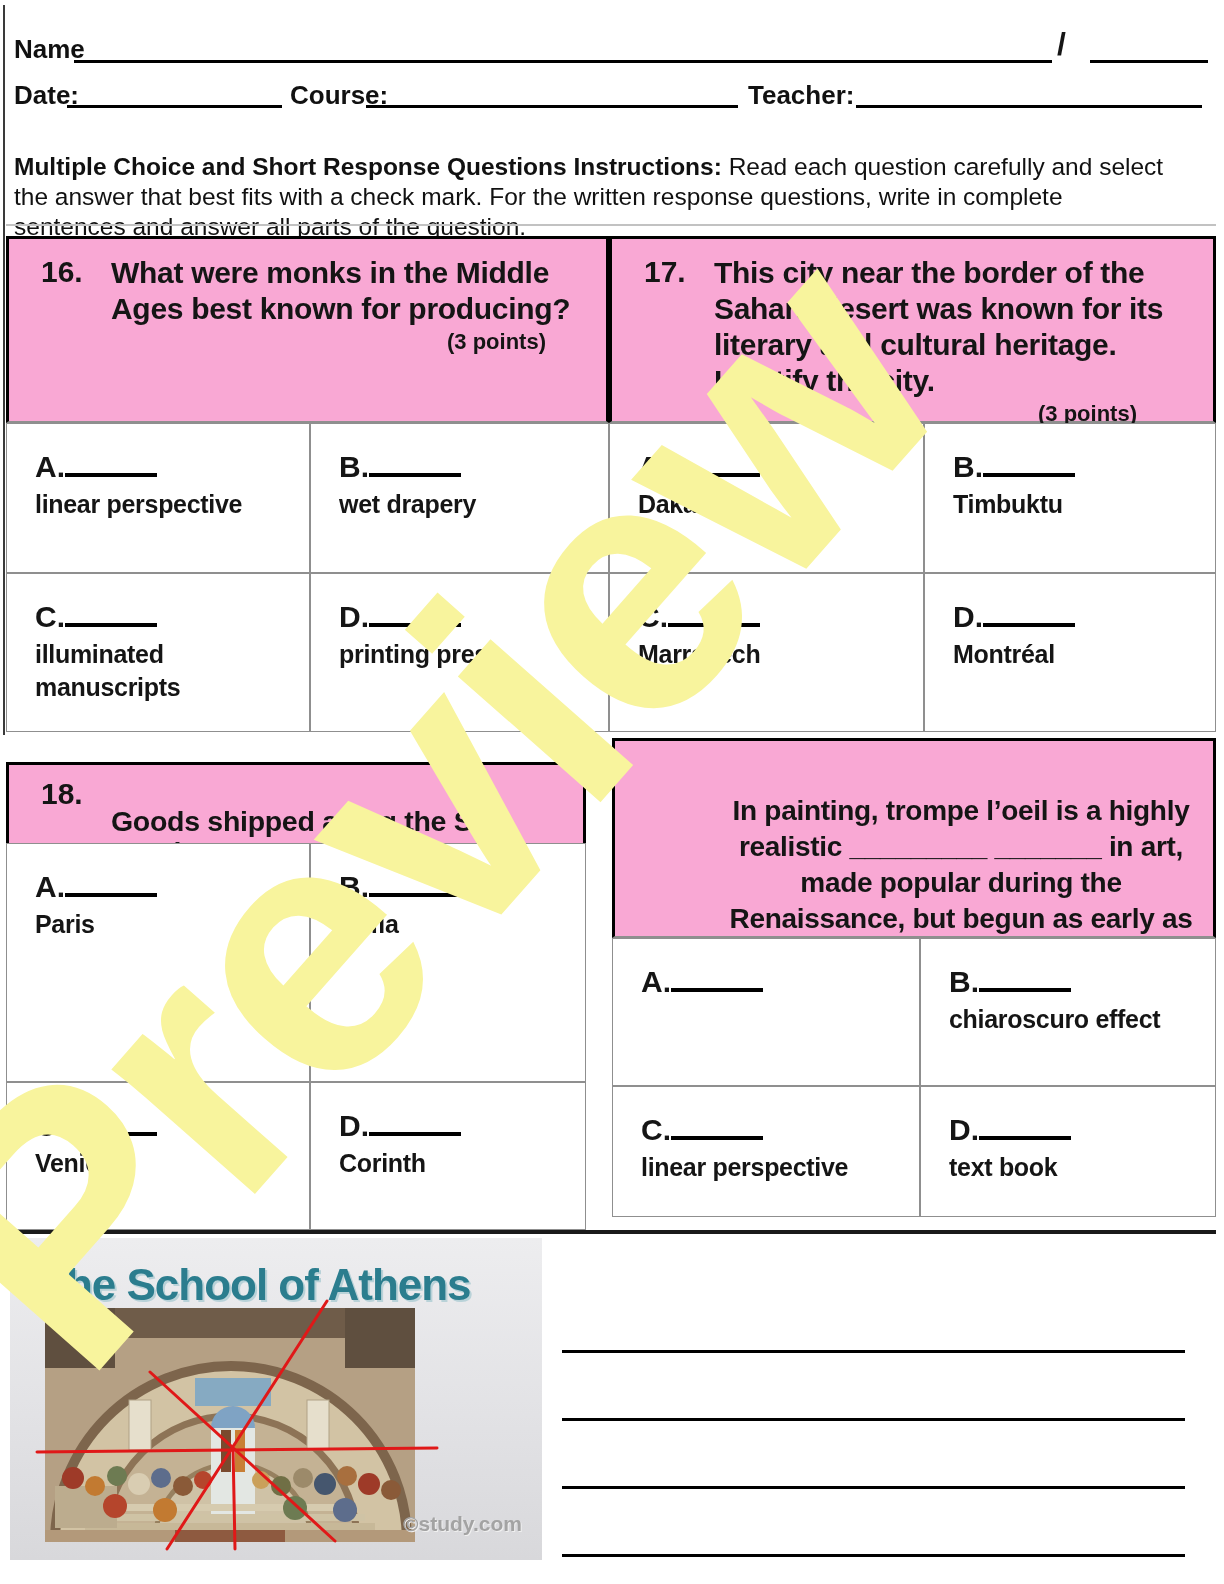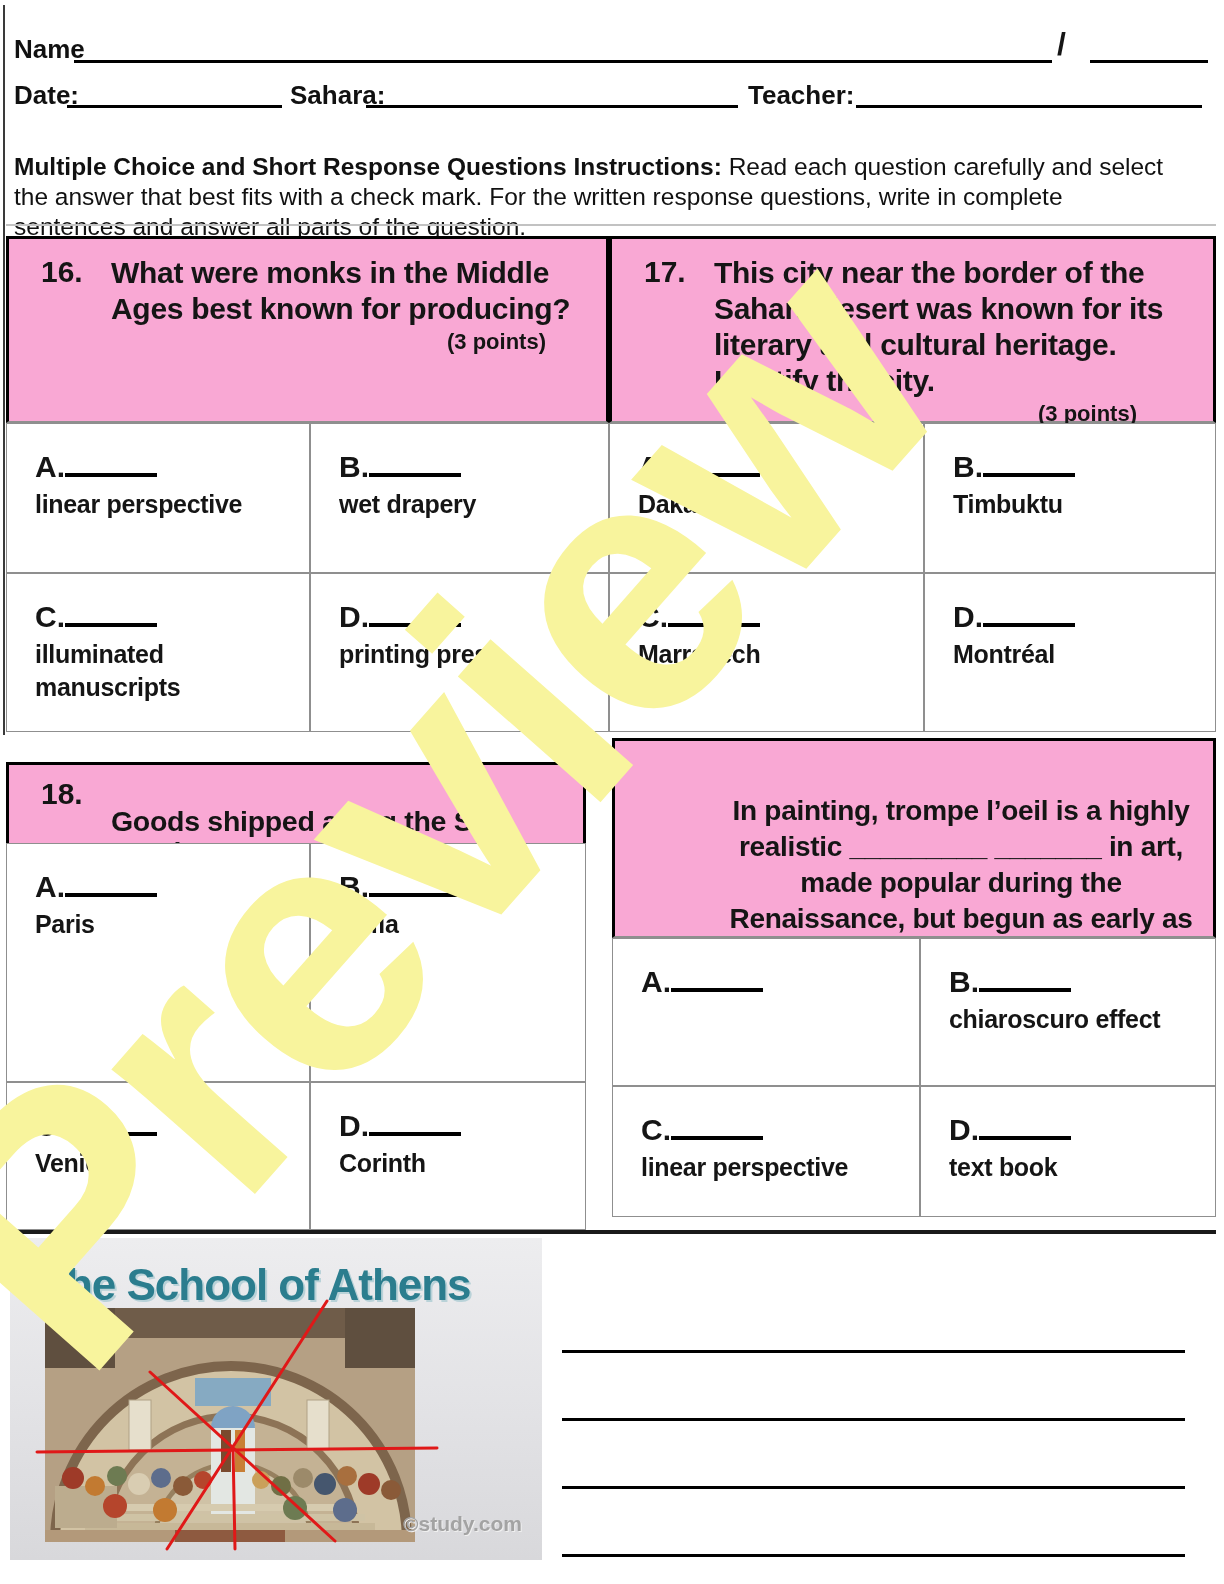--- a/index.html
+++ b/index.html
@@ -50,21 +50,21 @@
 
   <div class="abs edge-line" style="left:3px;top:5px;height:730px;"></div>
 
   <div class="abs hlabel" style="left:14px;top:34px;">Name</div>
   <div class="abs hline" style="left:74px;top:60px;width:978px;"></div>
   <div class="abs slash" style="left:1057px;top:26px;">/</div>
   <div class="abs hline" style="left:1090px;top:60px;width:118px;"></div>
 
   <div class="abs hlabel" style="left:14px;top:80px;">Date:</div>
   <div class="abs hline" style="left:67px;top:105px;width:215px;"></div>
-  <div class="abs hlabel" style="left:290px;top:80px;">Sahara:</div>
+  <div class="abs hlabel" style="left:290px;top:80px;">Course:</div>
   <div class="abs hline" style="left:366px;top:105px;width:372px;"></div>
   <div class="abs hlabel" style="left:748px;top:80px;">Teacher:</div>
   <div class="abs hline" style="left:856px;top:105px;width:346px;"></div>
 
   <div class="abs instructions" style="left:14px;top:122px;width:1195px;">
     <span class="b">Multiple Choice and Short Response Questions Instructions:</span><span> Read each question carefully and select
 the answer that best fits with a check mark. For the written response questions, write in complete
 sentences and answer all parts of the question.</span>
   </div>
 

